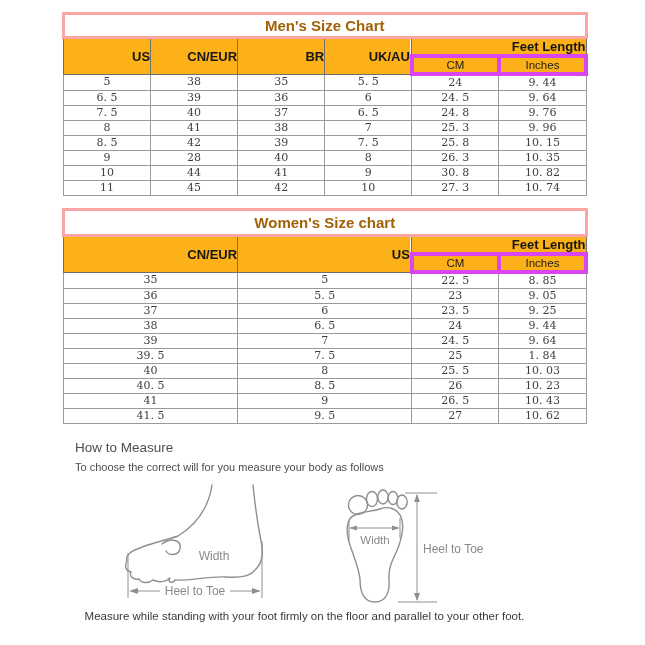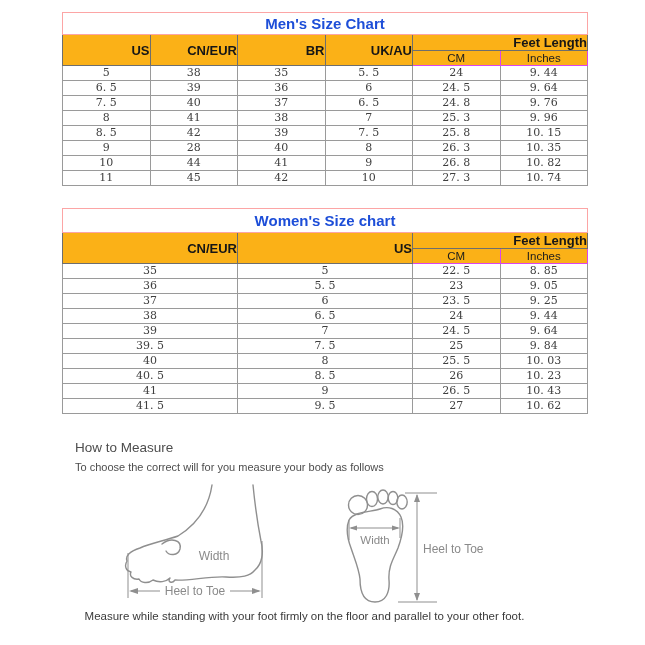--- a/index.html
+++ b/index.html
@@ -10,30 +10,30 @@
   table.size-table {
     position:absolute; left:62px; width:526px;
     border-collapse:collapse; table-layout:fixed;
     border:1px solid #5a5a5a;
   }
   table.size-table col { width:16.666%; }
   table.size-table td, table.size-table th {
     padding:0; text-align:center; vertical-align:middle; overflow:hidden; white-space:nowrap;
   }
   td.tbl-title {
-    height:21px; background:#ffffff; border:1px solid #fca5a5;
-    font-size:15px; font-weight:bold; color:#1d4ed8;
+    height:21px; background:#ffffff; border:3px solid #fca5a5;
+    font-size:15px; font-weight:bold; color:#a16207;
     font-family:"Liberation Sans", sans-serif;
   }
   tr.hdr th {
     background:#FBB117; border:1px solid #6e6e6e;
     font-size:13px; font-weight:bold; color:#161616; height:15px;text-align:right;
   }
   tr.hdr-sub th {
-    background:#FBB117; border:1px solid #d946ef;
+    background:#FBB117; border:4px solid #d946ef;
     font-size:11.5px; font-weight:normal; color:#1c1c1c; height:14px;
   }
   table.size-table tbody td {
     border:1px solid #9a9a9a; height:14px; line-height:14px;
     font-family:"DejaVu Serif", serif; font-size:11px; color:#3f3f3f;
   }
   #mens-table { top:12px; }
   #womens-table { top:196px;margin-top:12px; }
   #womens-table td.tbl-title { height:23px; }
 
@@ -145,21 +145,21 @@
           <td>40</td>
           <td>8</td>
           <td>26. 3</td>
           <td>10. 35</td>
         </tr>
         <tr>
           <td>10</td>
           <td>44</td>
           <td>41</td>
           <td>9</td>
-          <td>26. 8</td>
+          <td>30. 8</td>
           <td>10. 82</td>
         </tr>
         <tr>
           <td>11</td>
           <td>45</td>
           <td>42</td>
           <td>10</td>
           <td>27. 3</td>
           <td>10. 74</td>
         </tr>
@@ -217,21 +217,21 @@
         <tr>
           <td colspan="2">39</td>
           <td colspan="2">7</td>
           <td>24. 5</td>
           <td>9. 64</td>
         </tr>
         <tr>
           <td colspan="2">39. 5</td>
           <td colspan="2">7. 5</td>
           <td>25</td>
-          <td>9. 84</td>
+          <td>1. 84</td>
         </tr>
         <tr>
           <td colspan="2">40</td>
           <td colspan="2">8</td>
           <td>25. 5</td>
           <td>10. 03</td>
         </tr>
         <tr>
           <td colspan="2">40. 5</td>
           <td colspan="2">8. 5</td>

